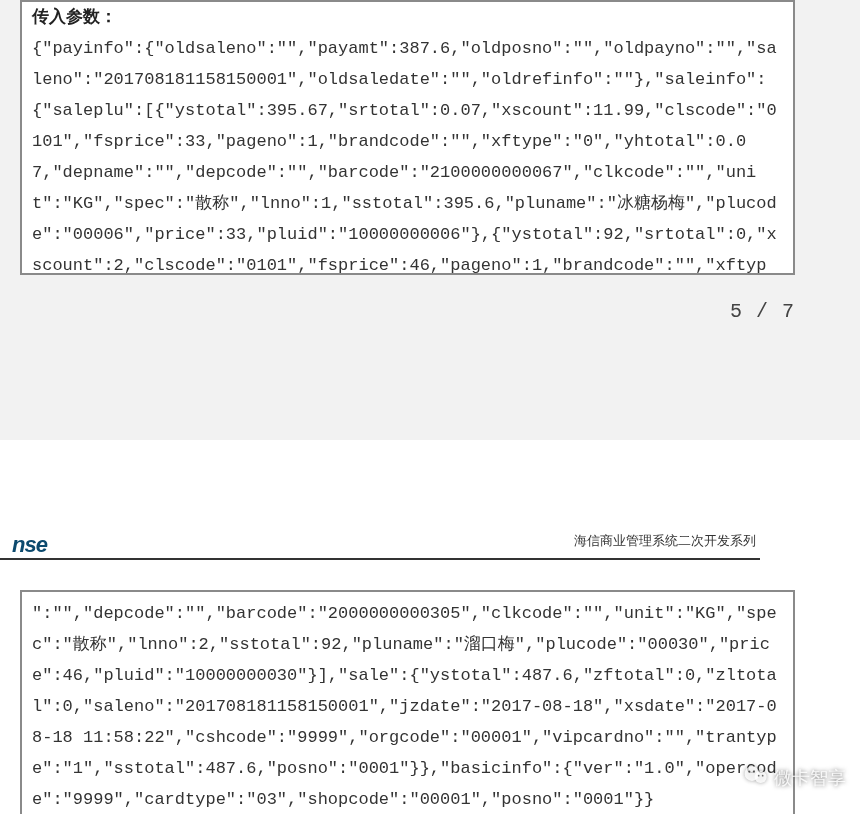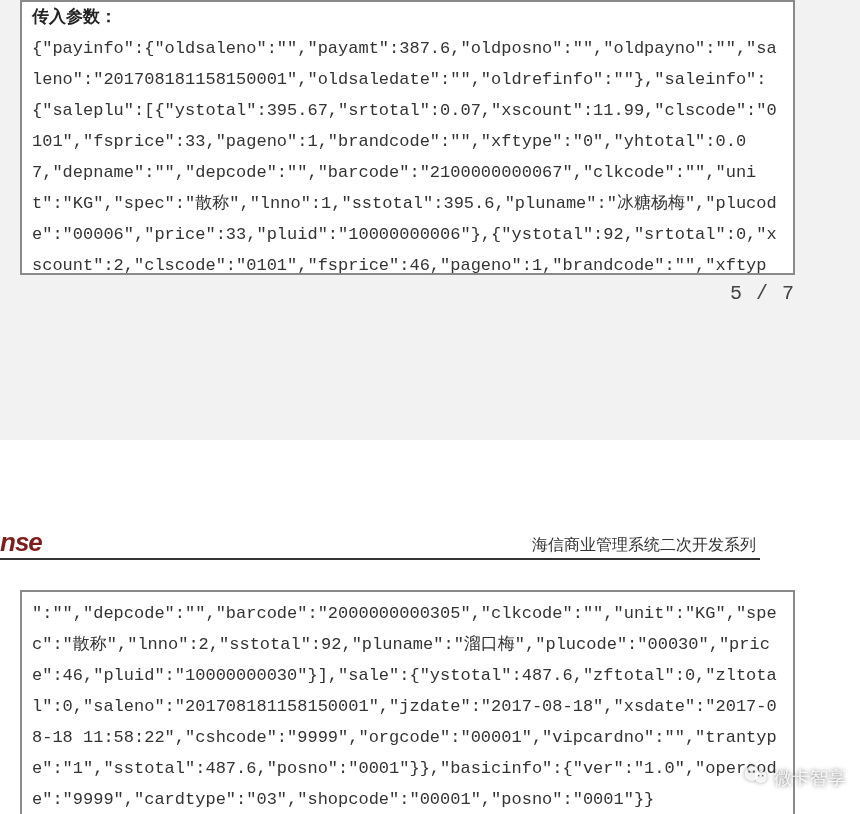--- a/index.html
+++ b/index.html
@@ -9,35 +9,35 @@
   .code-box1 {
     position: absolute; top: 0; left: 20px; width: 775px; height: 275px;
     background: #ffffff; border: 2px solid #8a8a8a;
     padding: 0 10px 10px 10px;
     font-size: 17px; line-height: 31px; color: #333;
     overflow: hidden;
   }
   .intro-line { font-weight: bold; color: #222; }
   .code-text { word-break: break-all; white-space: normal; color: #333; }
   .pagecount {
-    position: absolute; top: 282px; left: 20px; width: 775px;
+    position: absolute; top: 300px; left: 20px; width: 775px;
     text-align: right; font-size: 20px; color: #444; font-family: "Consolas","Courier New",monospace;
     letter-spacing: 1px;
   }
   .page-bot { position: absolute; top: 440px; left: 0; right: 0; bottom: 0; background: #ffffff; }
   .header-row {
     position: absolute; top: 90px; left: 0; width: 760px; height: 30px;
     display: flex; align-items: flex-end; justify-content: space-between;
     border-bottom: 2px solid #333;
   }
   .logo {
     font-family: "Arial", sans-serif; font-weight: bold; font-style: italic;
-    font-size: 26px; color: #7f1d1d; letter-spacing: -1px; padding-left: 0;
+    font-size: 22px; color: #0c4a6e; letter-spacing: -1px; padding-left: 12px;
   }
-  .header-title { font-size: 16px; color: #333; font-family: "SimSun","Arial"; padding-right: 4px; padding-bottom: 2px; }
+  .header-title { font-size: 13px; color: #333; font-family: "SimSun","Arial"; padding-right: 4px; padding-bottom: 8px; }
   .code-box2 {
     position: absolute; top: 150px; left: 20px; width: 775px; bottom: 0;
     background: #ffffff; border: 2px solid #8a8a8a; border-bottom: none;
     padding: 6px 10px 10px 10px;
     font-size: 17px; line-height: 31px; color: #333;
     overflow: hidden;
   }
   .watermark {
     position: absolute; right: 14px; bottom: 24px;
     display: flex; align-items: center; gap: 6px;

